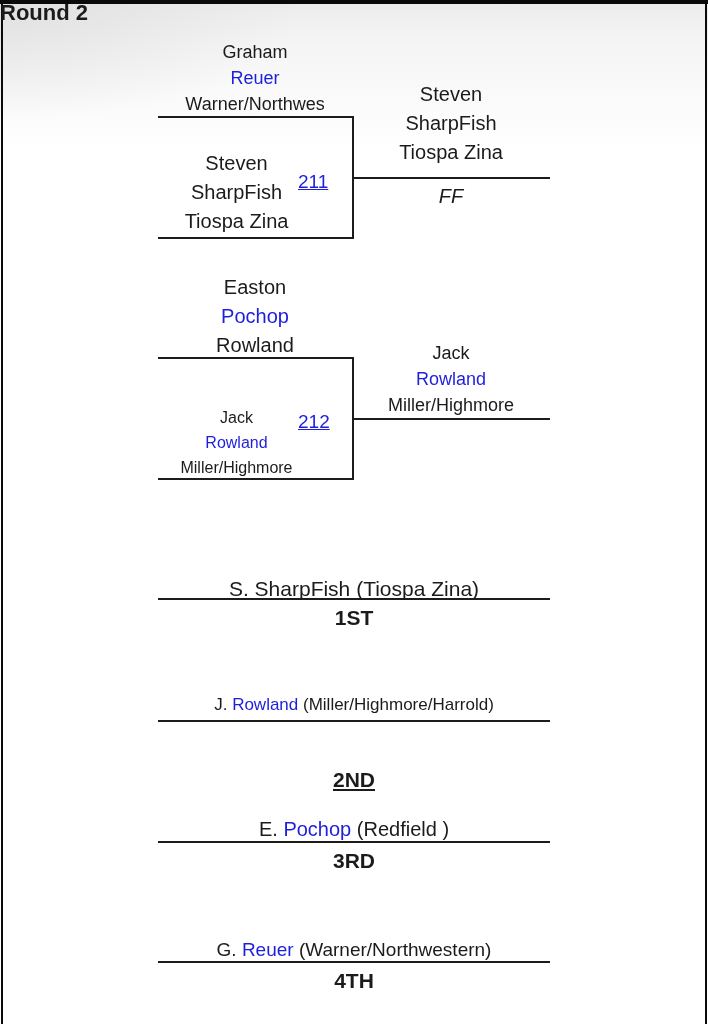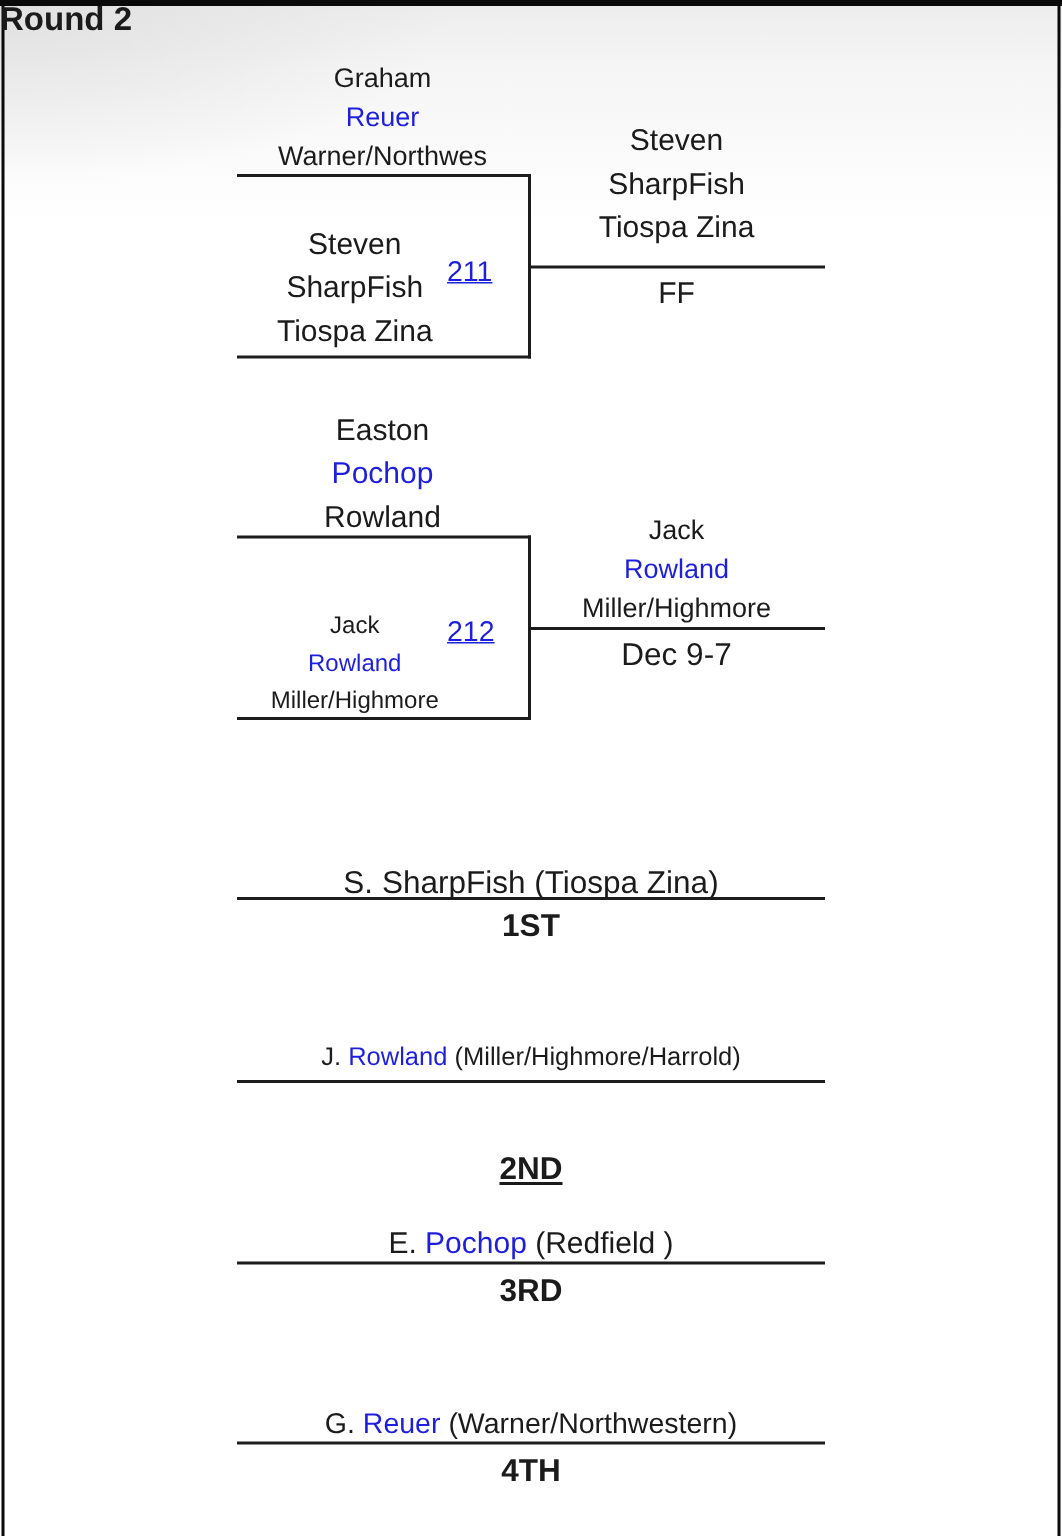--- a/index.html
+++ b/index.html
@@ -26,21 +26,21 @@
   .edge-right{left:705px;top:0;width:2px;height:1024px;background:#0a0a0a;}
   .title{left:0;top:1px;width:708px;text-align:left;font-size:22px;font-weight:bold;line-height:23px;}
   .line{background:var(--line);}
   .seed,.winner,.result,.pl-name,.pl-rank{text-align:center;}
   .blue{color:var(--blue);}
   .matchnum{font-size:19px;line-height:19px;text-align:left;color:var(--blue);text-decoration:underline;cursor:pointer;}
   .fs18{font-size:18px;line-height:26px;}
   .fs20{font-size:20px;line-height:29px;}
   .fs16{font-size:16px;line-height:25px;}
   .fs18w{font-size:18px;line-height:26px;}
-  .result{font-size:20px;line-height:23px;}
+  .result{font-size:20px;line-height:23px;font-style:italic;}
   .pl-rank{font-weight:bold;font-size:21px;line-height:24px;}
 </style>
 </head>
 <body>
 
 <div class="page">
 
   <div class="abs bar-top"></div>
   <div class="abs edge-left"></div>
   <div class="abs edge-right"></div>
@@ -94,21 +94,20 @@
   <div class="abs matchnum" style="left:298px;top:412px;width:52px;">212</div>
 
   <div class="abs line" style="left:352px;top:418px;width:198px;height:2px;"></div>
 
   <div class="abs winner fs18w" style="left:352px;top:340px;width:198px;">
     <div>Jack</div>
     <div class="blue">Rowland</div>
     <div>Miller/Highmore</div>
   </div>
 
-  <div class="abs result" style="left:352px;top:425px;width:198px;font-size:21px;line-height:24px;">Dec 9-7</div>
 
   <div class="abs pl-name" style="left:158px;top:577px;width:392px;font-size:21px;line-height:24px;">
     <span>S.</span>
     <span>SharpFish</span>
     <span>(Tiospa Zina)</span>
   </div>
   <div class="abs line" style="left:158px;top:598px;width:392px;height:2px;"></div>
   <div class="abs pl-rank" style="left:158px;top:606px;width:392px;">1ST</div>
 
   <div class="abs pl-name" style="left:158px;top:694px;width:392px;font-size:17px;line-height:22px;">

